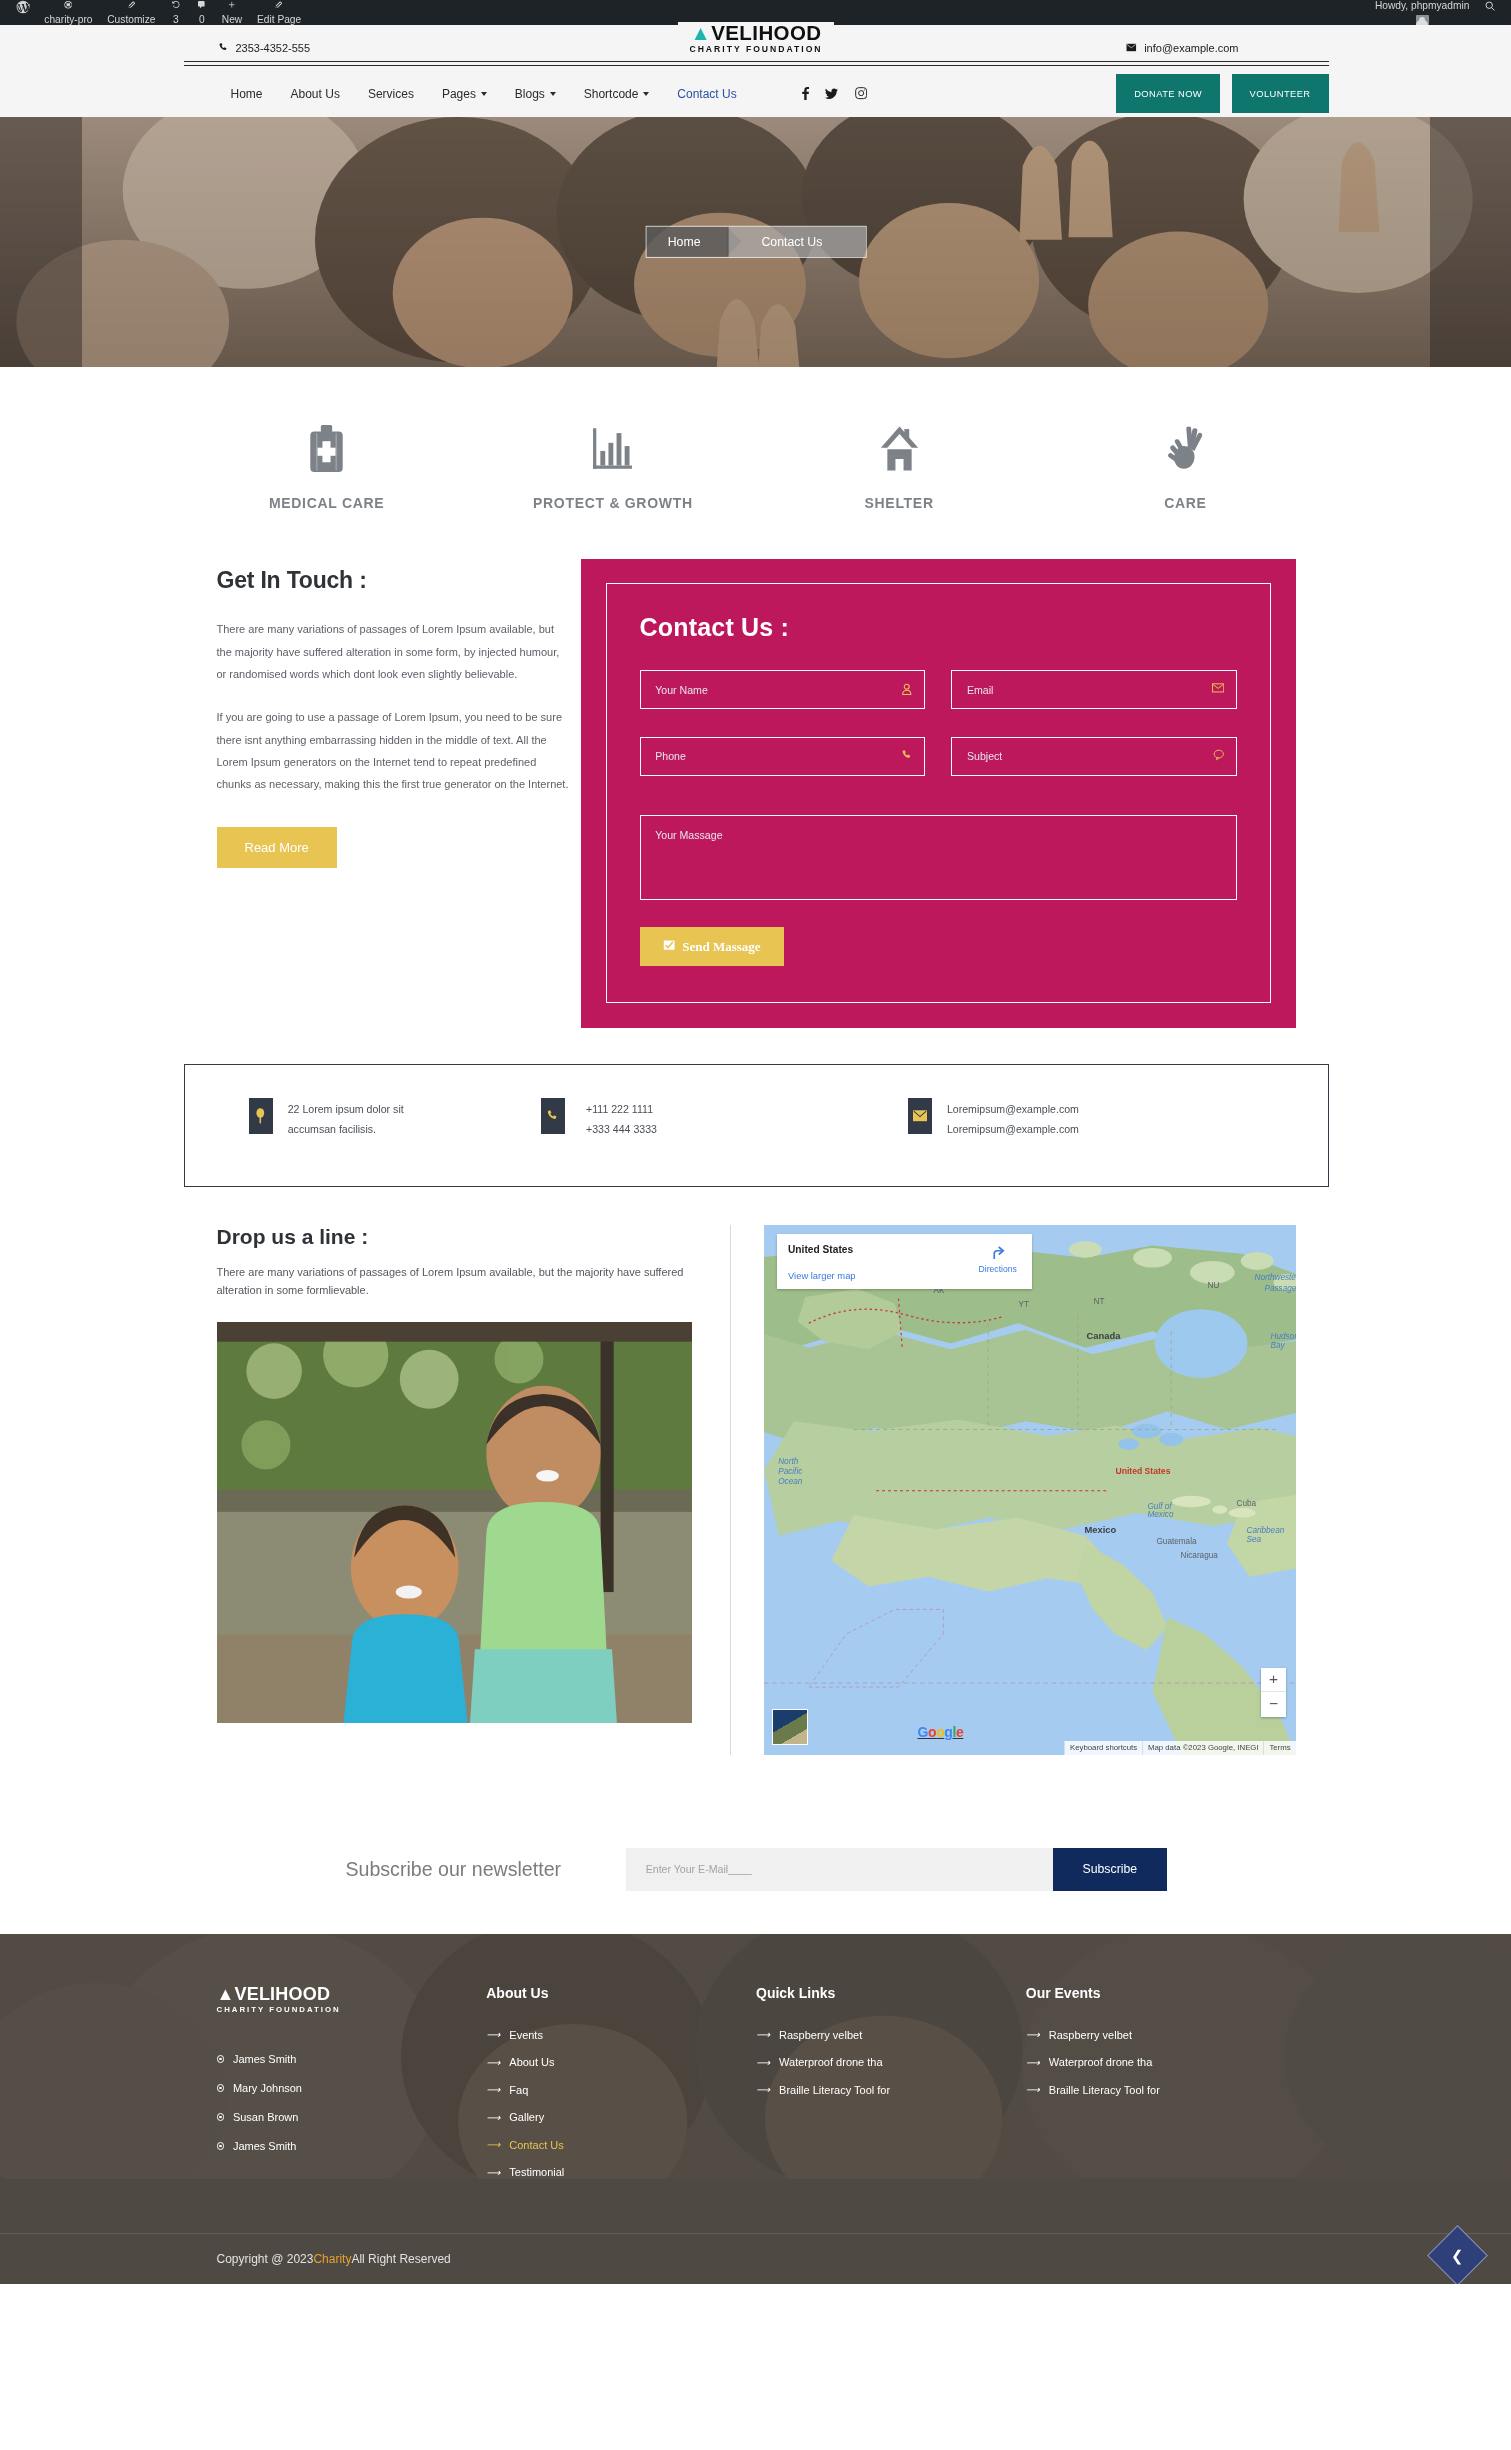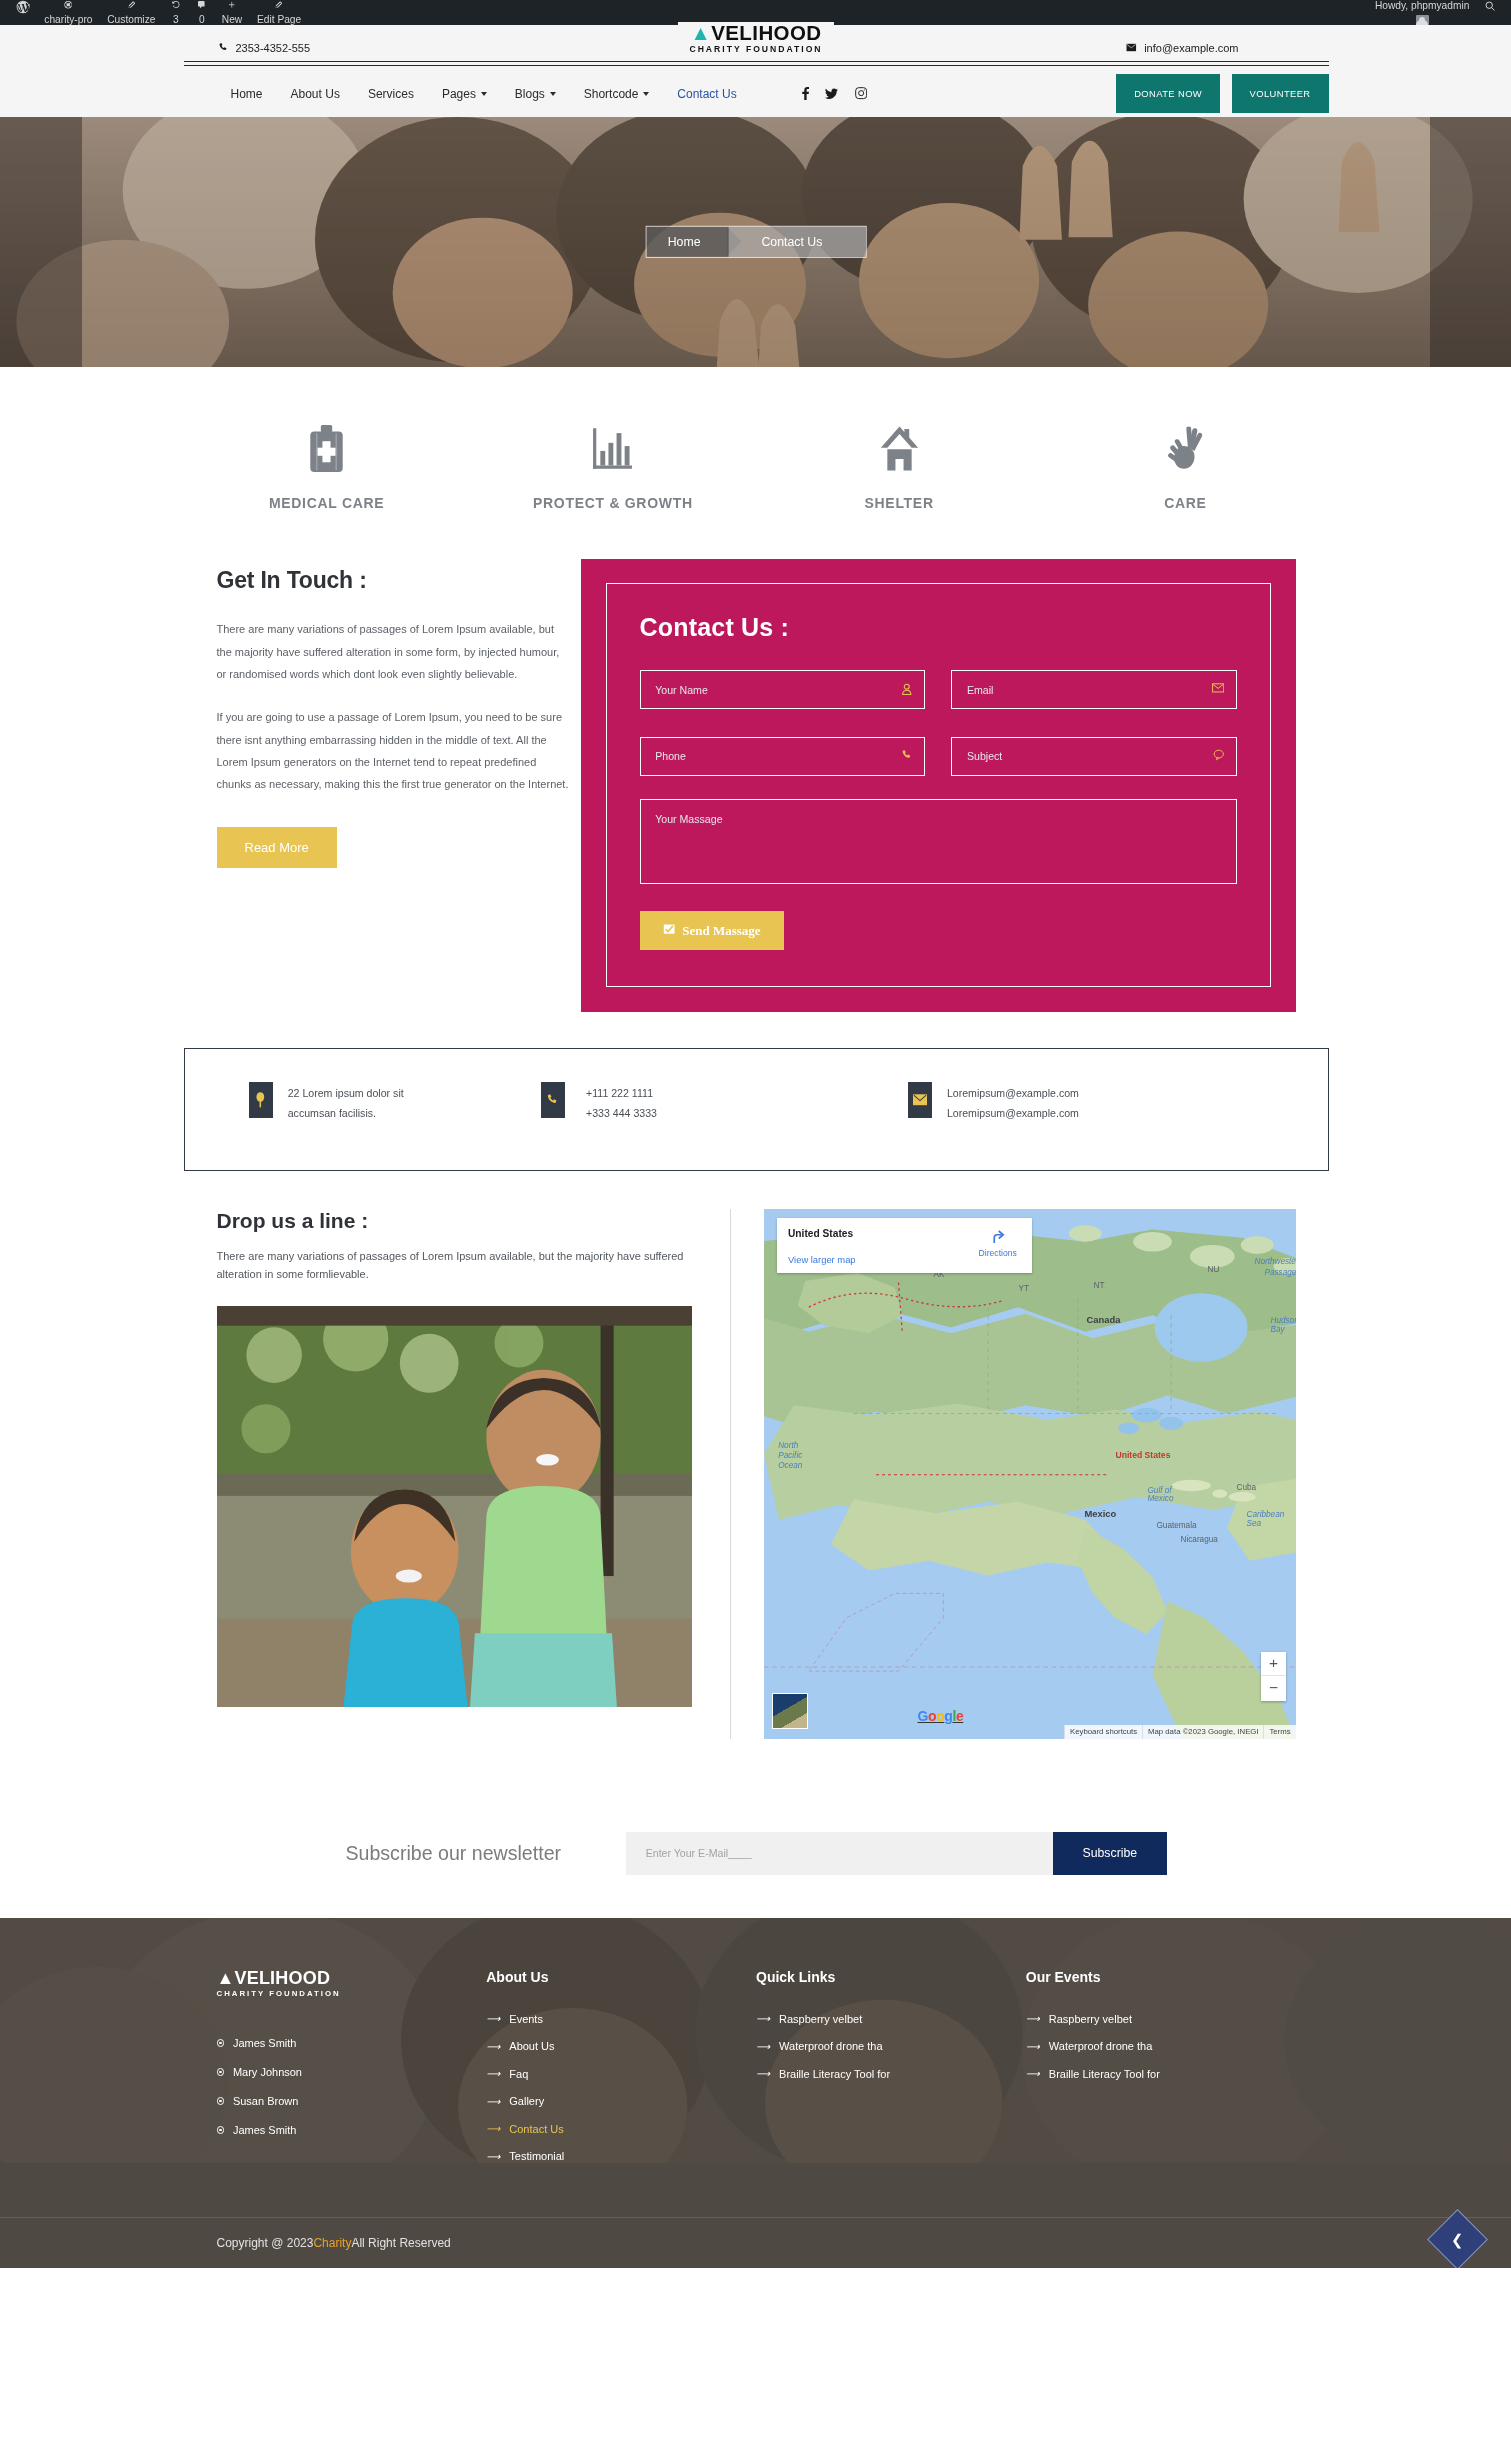--- a/index.html
+++ b/index.html
@@ -109,21 +109,21 @@
   .frow { display: flex; gap: 26px; margin-top: 28px; }
   .fieldwrap { flex: 1; position: relative; border-radius: 9px; }
   .fieldwrap input, .fieldwrap textarea {
     width: 100%; background: transparent; border: 0.8px solid #fff; color: #fff;
     font-size: 10.6px; padding: 12.3px 34px 12.3px 14.7px; outline: none;
     font-family: "Liberation Sans", sans-serif;
   }
   .fieldwrap textarea { height: 85px; resize: none; padding-top: 13px; }
   .fieldwrap input::placeholder, .fieldwrap textarea::placeholder { color: #e6e8ea; }
   .f-ico { position: absolute; right: 13px; top: 12.3px; color: #e8c452; font-size: 11.5px; line-height: 1; }
-  .frow.msg { margin-top: 23px; }
+  .frow.msg { margin-top: 39px; }
   .sendbtn {
     margin-top: 24.5px; background: #e8c452; color: #fff; border: none;
     font-size: 13px; font-weight: 700; padding: 11.5px 23px; cursor: pointer;
     display: inline-flex; align-items: center; gap: 7.4px;
     font-family: "Liberation Serif", serif;
   }
 
   
   .infobar { padding: 0 0 33px; }
   .infobar .inner { width: 1145px; margin: 0 auto; border: 0.8px solid #333a47; padding: 33px 36px 46px; display: flex; }

